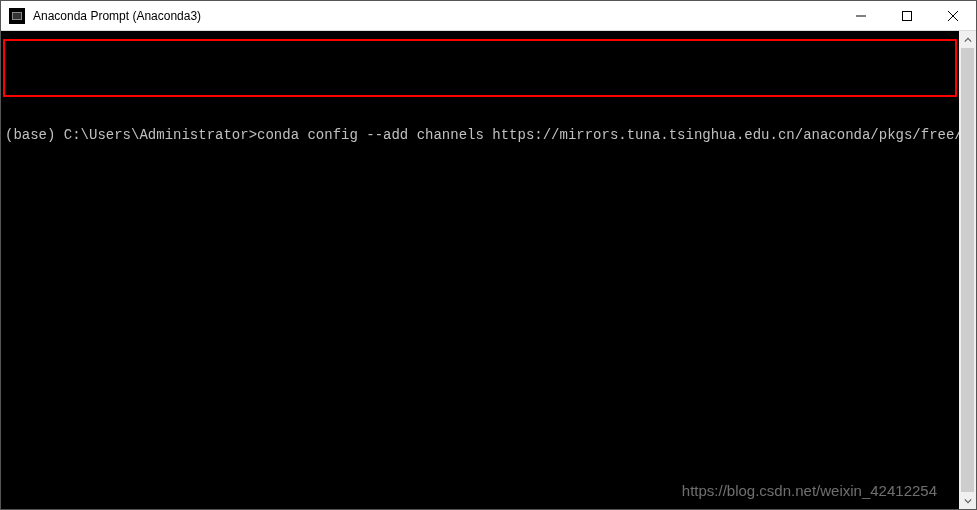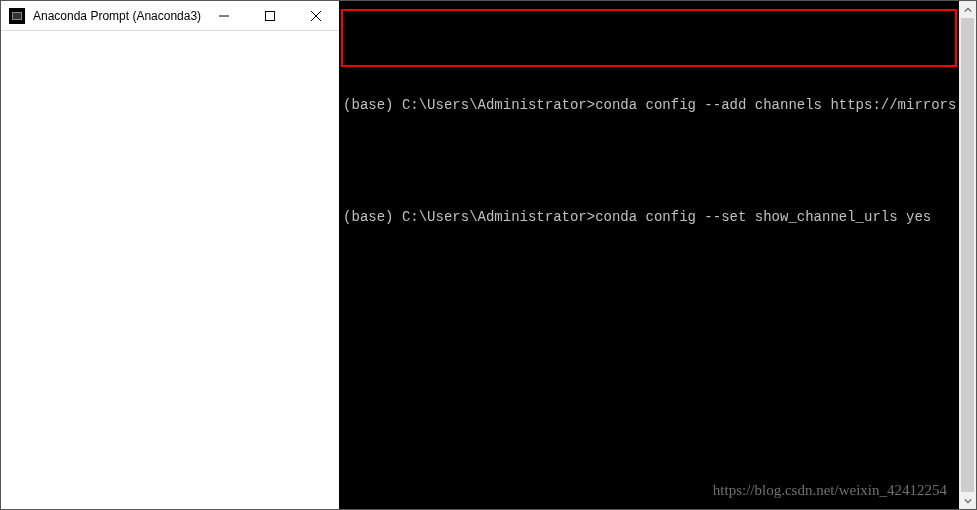--- a/index.html
+++ b/index.html
@@ -12,21 +12,21 @@
       height: 510px;
       background: #ffffff;
       font-family: "Segoe UI", Tahoma, sans-serif;
       overflow: hidden;
       position: relative;
     }
     .window {
       width: 977px;
       height: 510px;
       display: flex;
-      flex-direction: row;
+      flex-direction: column;
       border: 1px solid #555;
       position: relative;
     }
     .titlebar {
       height: 30px;
       background: #ffffff;
       display: flex;
       align-items: center;
       border-bottom: 1px solid #ddd;
       flex-shrink: 0;
@@ -135,24 +135,24 @@
       position: absolute;
       top: 0;
       left: 2px;
       right: 2px;
       height: 100%;
       background: #cdcdcd;
     }
     .watermark {
       position: absolute;
       bottom: 10px;
-      right: 29px;
+      right: 39px;
       color: rgba(200, 200, 200, 0.55);
       font-size: 15px;
-      font-family: Liberation Serif, serif;
+      font-family: Liberation Sans, sans-serif;
       pointer-events: none;
     }
   </style>
 </head>
 <body>
 
 <div class="window">
 
   <div class="titlebar">
     <div class="titlebar-icon">
@@ -177,21 +177,20 @@
           </svg>
       </div>
     </div>
   </div>
 
   <div class="terminal-body">
     <div class="terminal-content">
       <span class="terminal-line spacer"></span>
       <span class="terminal-line">(base) C:\Users\Administrator&gt;conda config --add channels https://mirrors.tuna.tsinghua.edu.cn/anaconda/pkgs/free/</span>
       <span class="terminal-line spacer"></span>
-      <span class="terminal-line">(base) C:\Users\Administrator&gt;conda config --set show_channel_urls yes</span>
       <span class="terminal-line spacer"></span>
     </div>
 
     <div class="highlight-box"></div>
 
     <div class="scrollbar">
       <div class="scroll-arrow">
         <svg viewBox="0 0 10 10" width="8" height="8">
             <path d="M1 7 L5 3 L9 7" fill="none" stroke="currentColor" stroke-width="1.5"></path>
           </svg>

